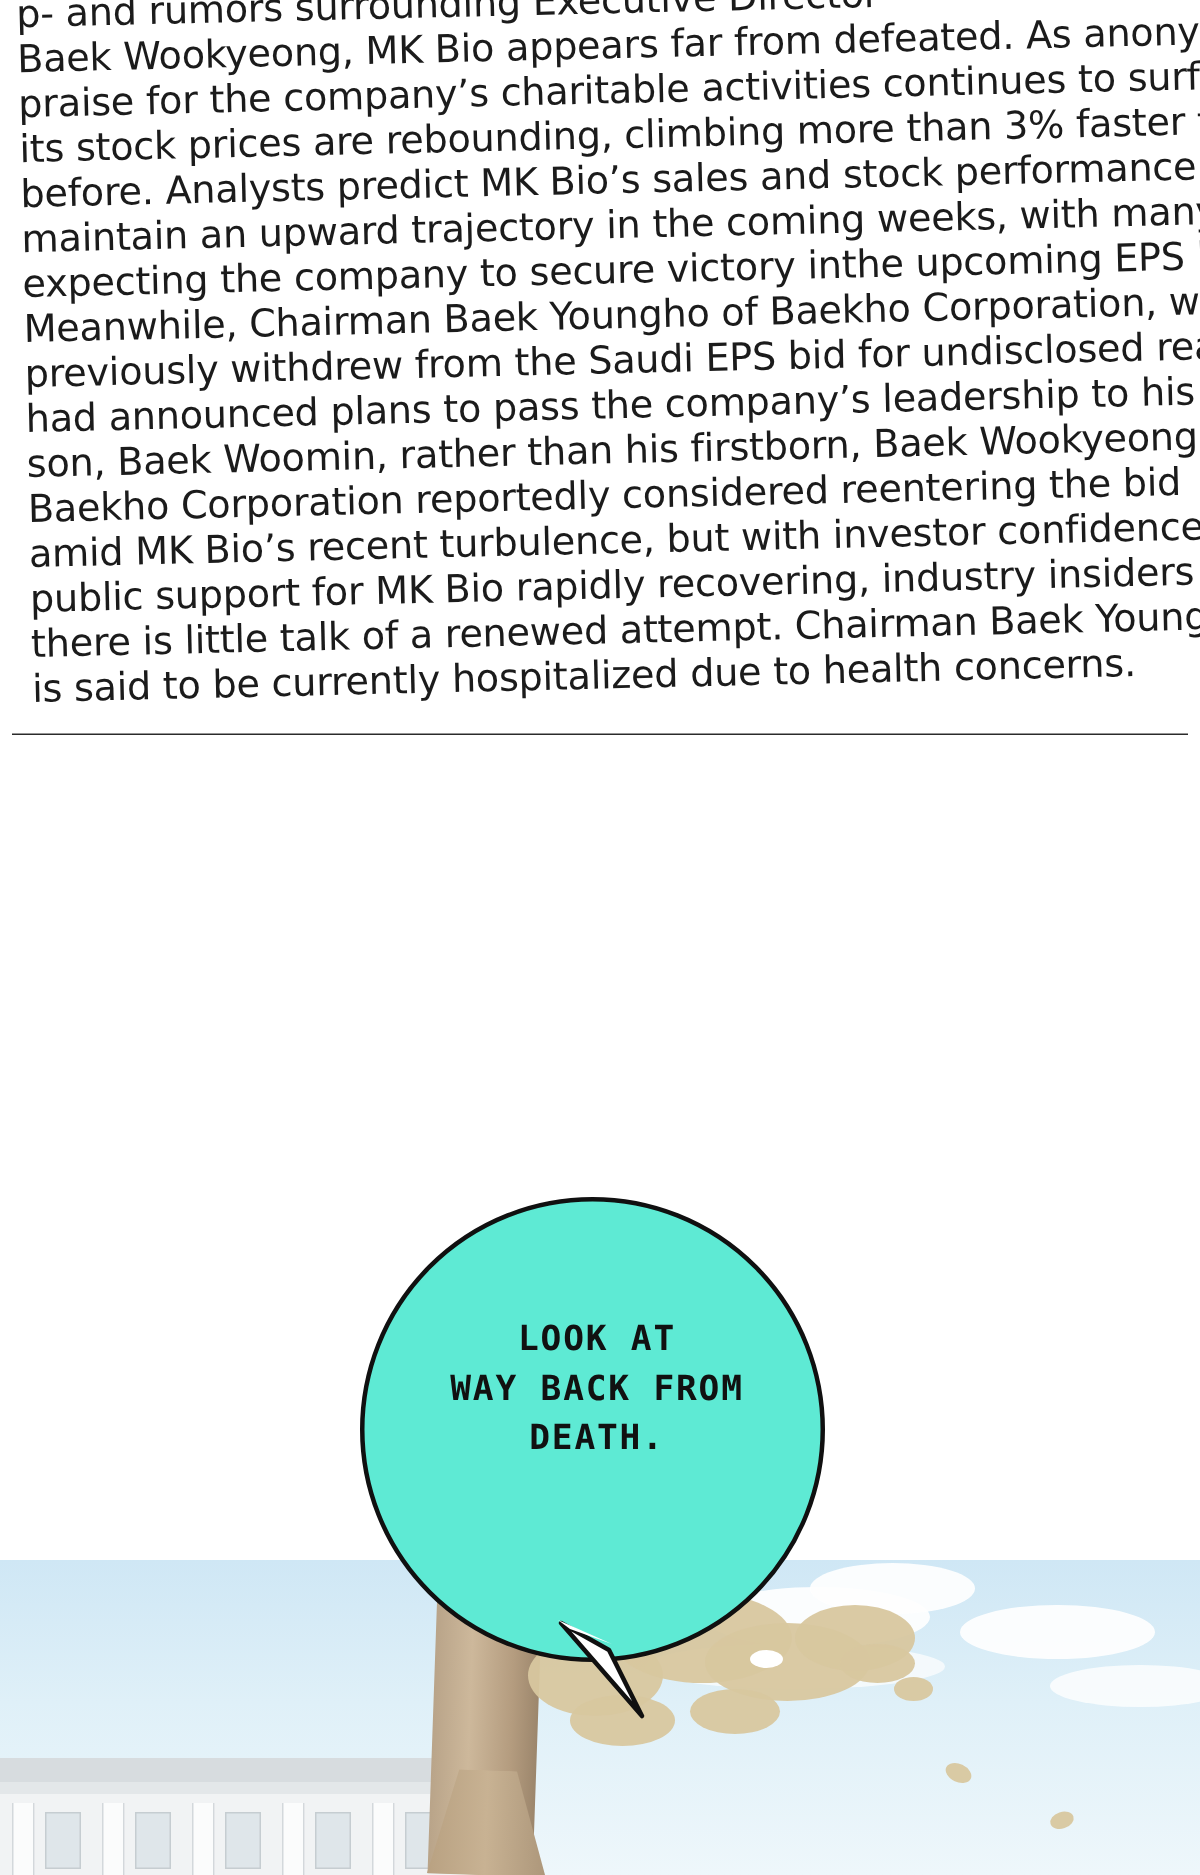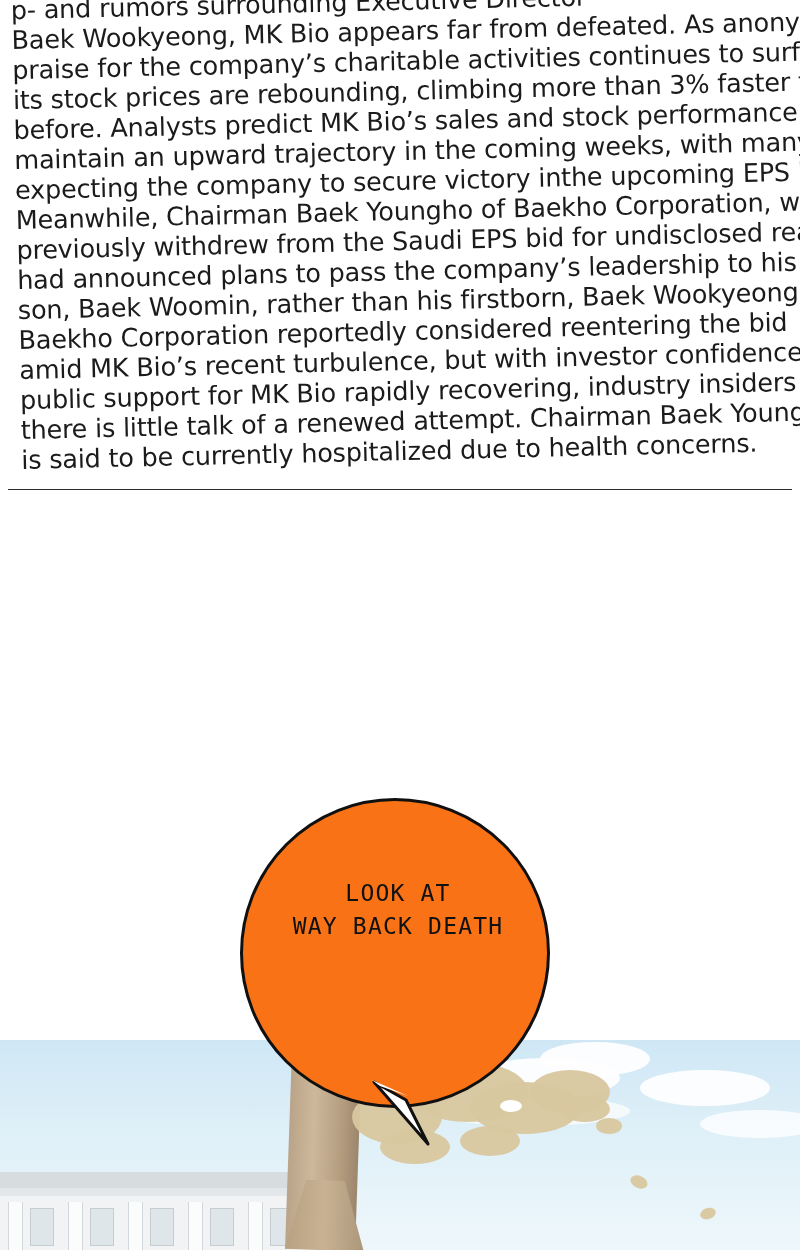--- a/index.html
+++ b/index.html
@@ -156,23 +156,24 @@
 
   
   #bubble {
     position: absolute;
     left: 240px;
     top: 798px;
     width: 310px;
     height: 310px;
     border: 3px solid #101010;
     border-radius: 50%;
-    background: #f97316;
+    background: #5eead4;
     box-sizing: border-box;
     z-index: 5;
+    font-weight: bold;
   }
   #bubble .bubble-text {
     position: absolute;
     left: 0;
     top: 76px;
     width: 310px;
     text-align: center;
     color: #111111;
     font-family: "DejaVu Sans Mono", monospace;
     font-size: 23px;
@@ -250,19 +251,20 @@
 <div class="leaf" style="left:560px; top:1096px; width:50px; height:26px;"></div>
 <div class="leaf" style="left:596px; top:1118px; width:26px; height:16px;"></div>
 <div class="leaf" style="left:630px; top:1176px; width:18px; height:12px; transform:rotate(25deg);"></div>
 <div class="leaf" style="left:700px; top:1208px; width:16px; height:11px; transform:rotate(-18deg);"></div>
 <div class="leafw" style="left:430px; top:1084px; width:26px; height:14px;"></div>
 <div class="leafw" style="left:500px; top:1100px; width:22px; height:12px;"></div>
 
 <div id="bubble">
   <div class="bubble-text">
     <span>LOOK AT</span>
-    <span>WAY BACK DEATH</span>
+    <span>WAY BACK FROM</span>
+    <span>DEATH.</span>
   </div>
 </div>
 <svg id="bubble-tail" viewBox="0 0 60 70">
   <path d="M2 2 L56 64 L34 20 Z" fill="#ffffff" stroke="#101010" stroke-width="3" stroke-linejoin="round"></path>
   <path d="M0 0 L36 16 L8 6 Z" fill="#ffffff" stroke="none"></path>
 </svg>
 
 </body></html>

